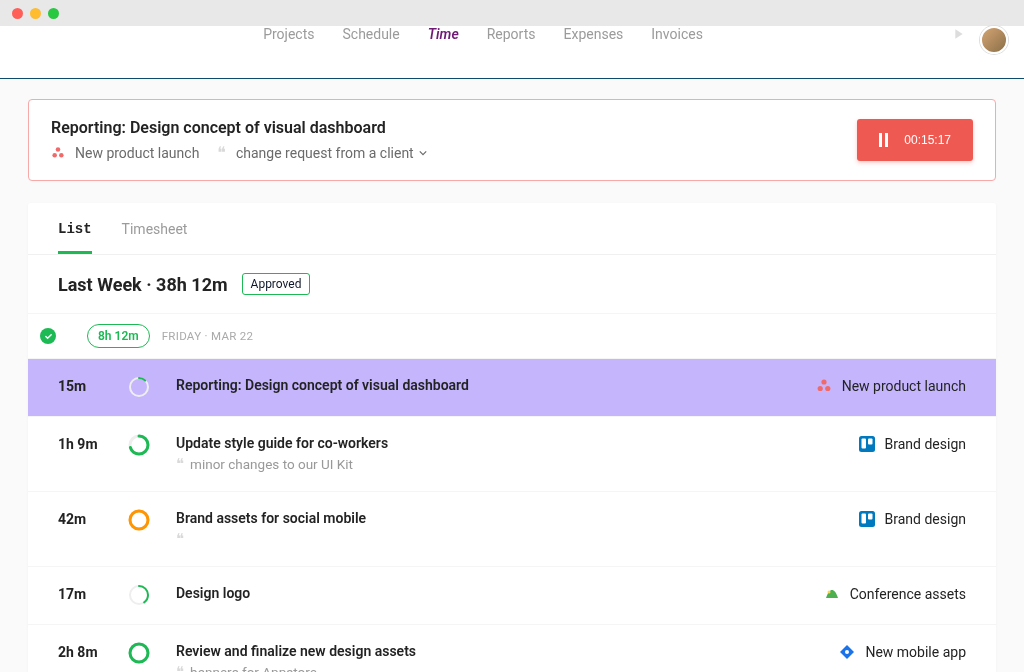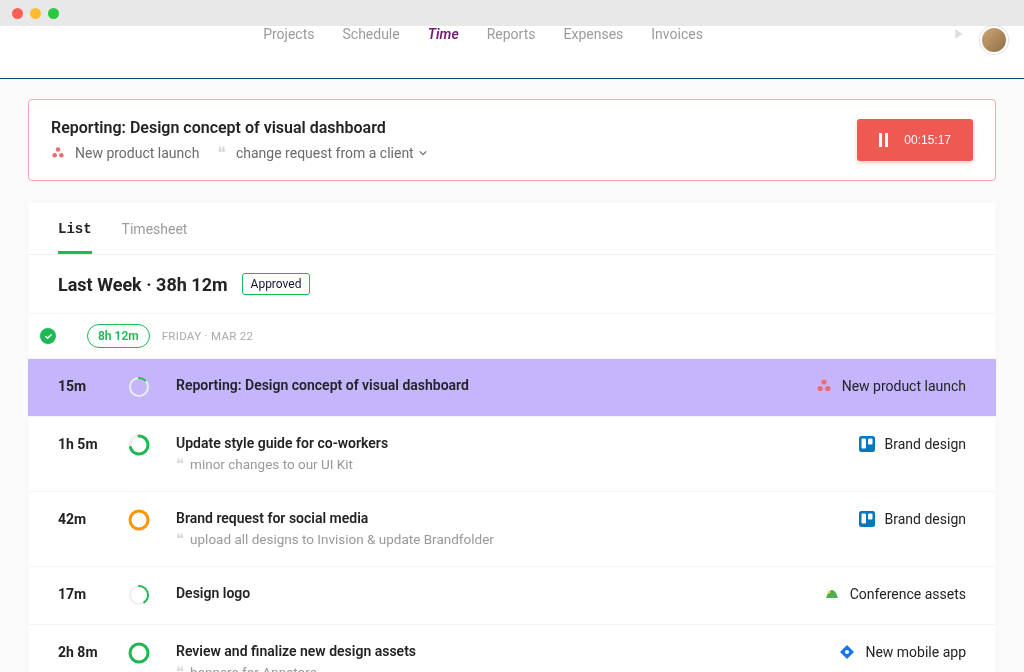--- a/index.html
+++ b/index.html
@@ -168,21 +168,21 @@
                 <svg class="asana-dots" viewBox="0 0 16 16">
                   <circle cx="8" cy="4" r="2.6"></circle>
                   <circle cx="4.2" cy="10.5" r="2.6"></circle>
                   <circle cx="11.8" cy="10.5" r="2.6"></circle>
                 </svg>
               </span>
               <span class="e-proj-name">New product launch</span>
             </div>
           </div>
           <div class="entry">
-            <div class="e-duration">1h 5m</div>
+            <div class="e-duration">1h 9m</div>
             <div class="e-ring"><svg viewBox="0 0 22 22">
                 <circle cx="11" cy="11" r="9" fill="none" stroke="#eee" stroke-width="3"></circle>
                 <circle cx="11" cy="11" r="9" fill="none" stroke="#1DB954" stroke-width="3" stroke-dasharray="39.58406743523139 56.548667764616276" transform="rotate(-90 11 11)" stroke-linecap="round"></circle>
               </svg></div>
             <div class="e-body">
               <div class="e-title">Update style guide for co-workers</div>
               <div class="e-note">
                 <span class="e-note-icon">❝</span>
                 <span class="e-note-text">minor changes to our UI Kit</span>
               </div>
@@ -198,24 +198,23 @@
               <span class="e-proj-name">Brand design</span>
             </div>
           </div>
           <div class="entry">
             <div class="e-duration">42m</div>
             <div class="e-ring"><svg viewBox="0 0 22 22">
                 <circle cx="11" cy="11" r="9" fill="none" stroke="#eee" stroke-width="3"></circle>
                 <circle cx="11" cy="11" r="9" fill="none" stroke="#FF9500" stroke-width="3" stroke-dasharray="56.548667764616276 56.548667764616276" transform="rotate(-90 11 11)" stroke-linecap="round"></circle>
               </svg></div>
             <div class="e-body">
-              <div class="e-title">Brand request for social media</div>
+              <div class="e-title">Brand assets for social mobile</div>
               <div class="e-note">
                 <span class="e-note-icon">❝</span>
-                <span class="e-note-text">upload all designs to Invision &amp; update Brandfolder</span>
               </div>
             </div>
             <div class="e-project">
               <span class="e-proj-icon">
                 <svg viewBox="0 0 16 16">
                   <rect width="16" height="16" rx="2.5" fill="#0079BF"></rect>
                   <rect class="trello-sq" x="2.5" y="2.5" width="4.5" height="10" rx="1"></rect>
                   <rect class="trello-sq" x="9" y="2.5" width="4.5" height="6" rx="1"></rect>
                 </svg>
               </span>

